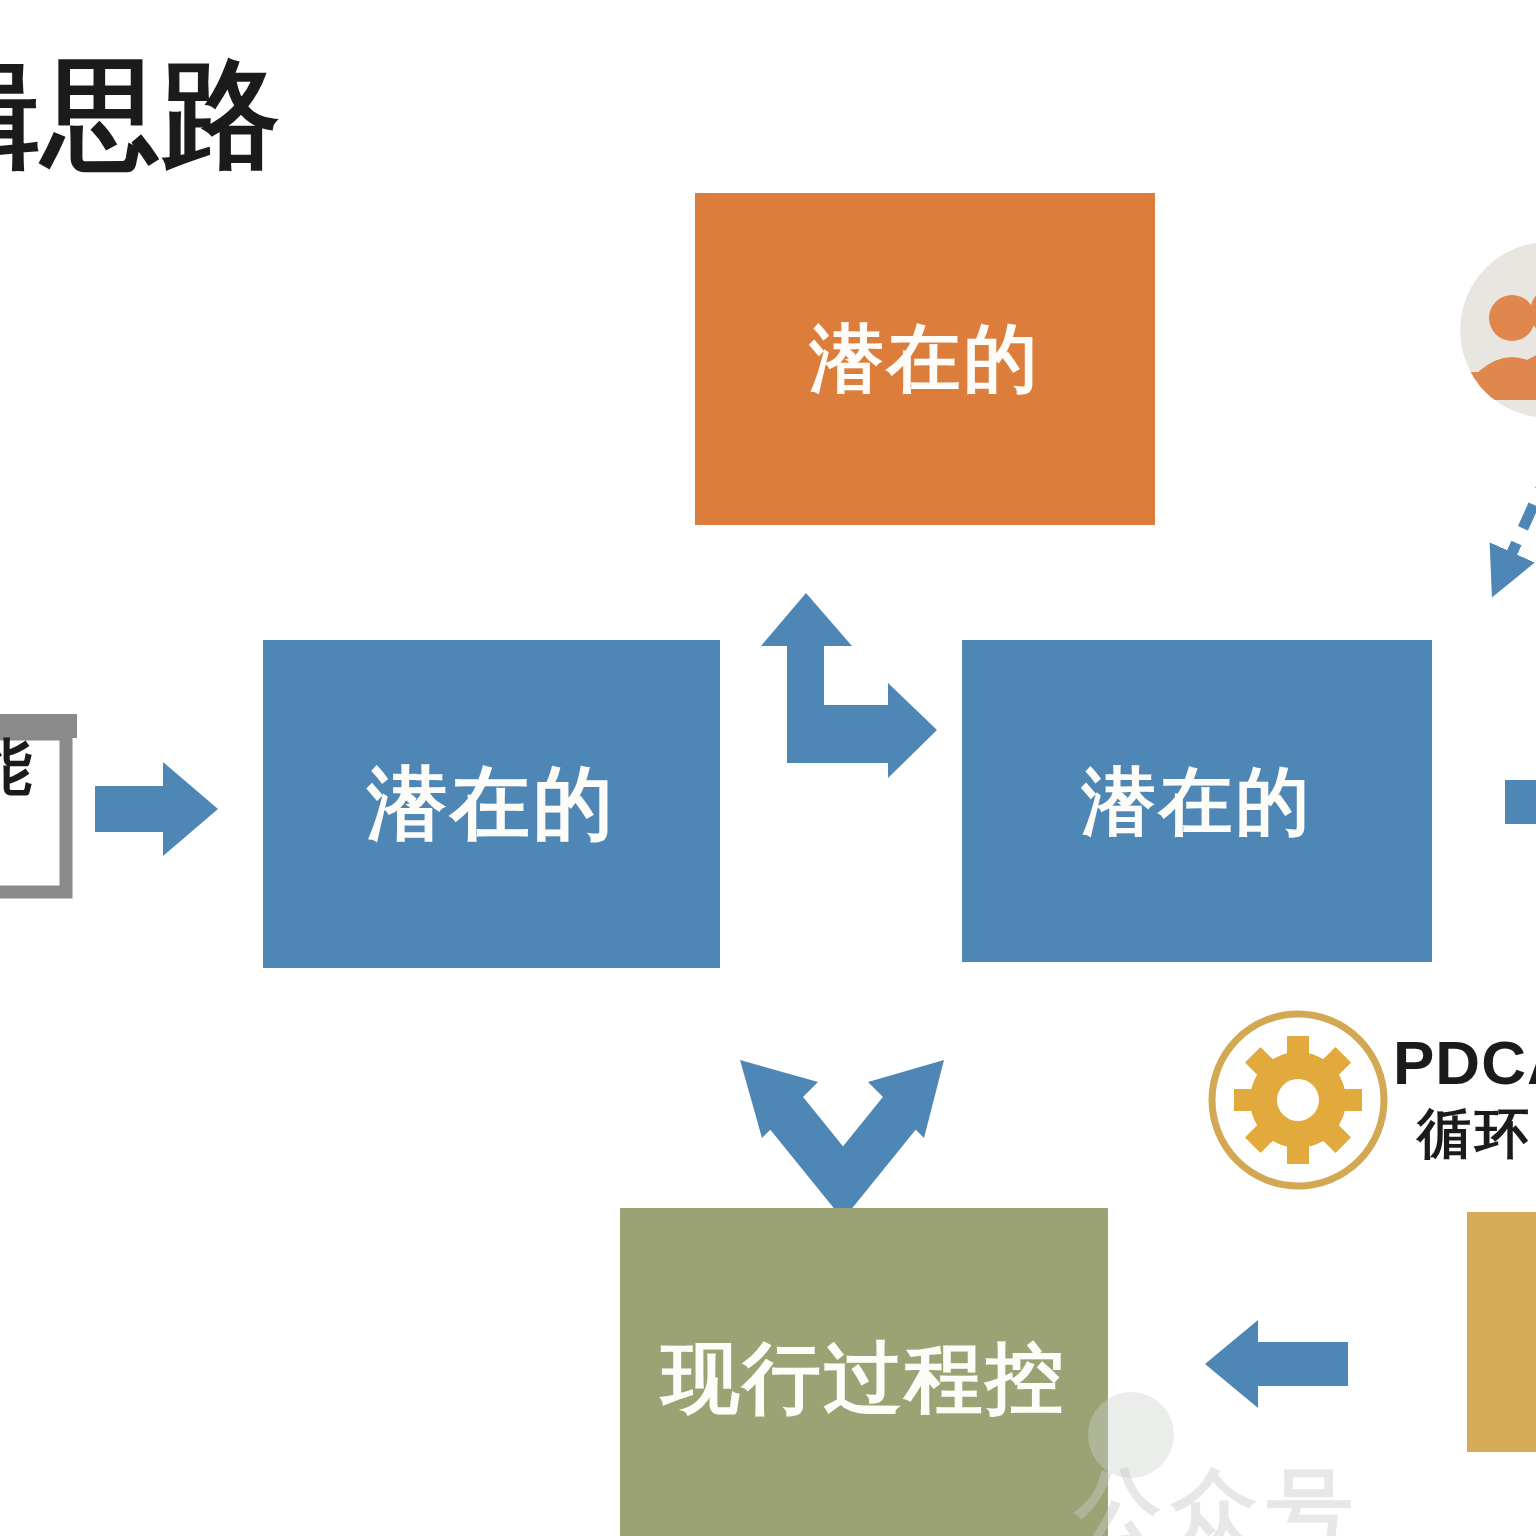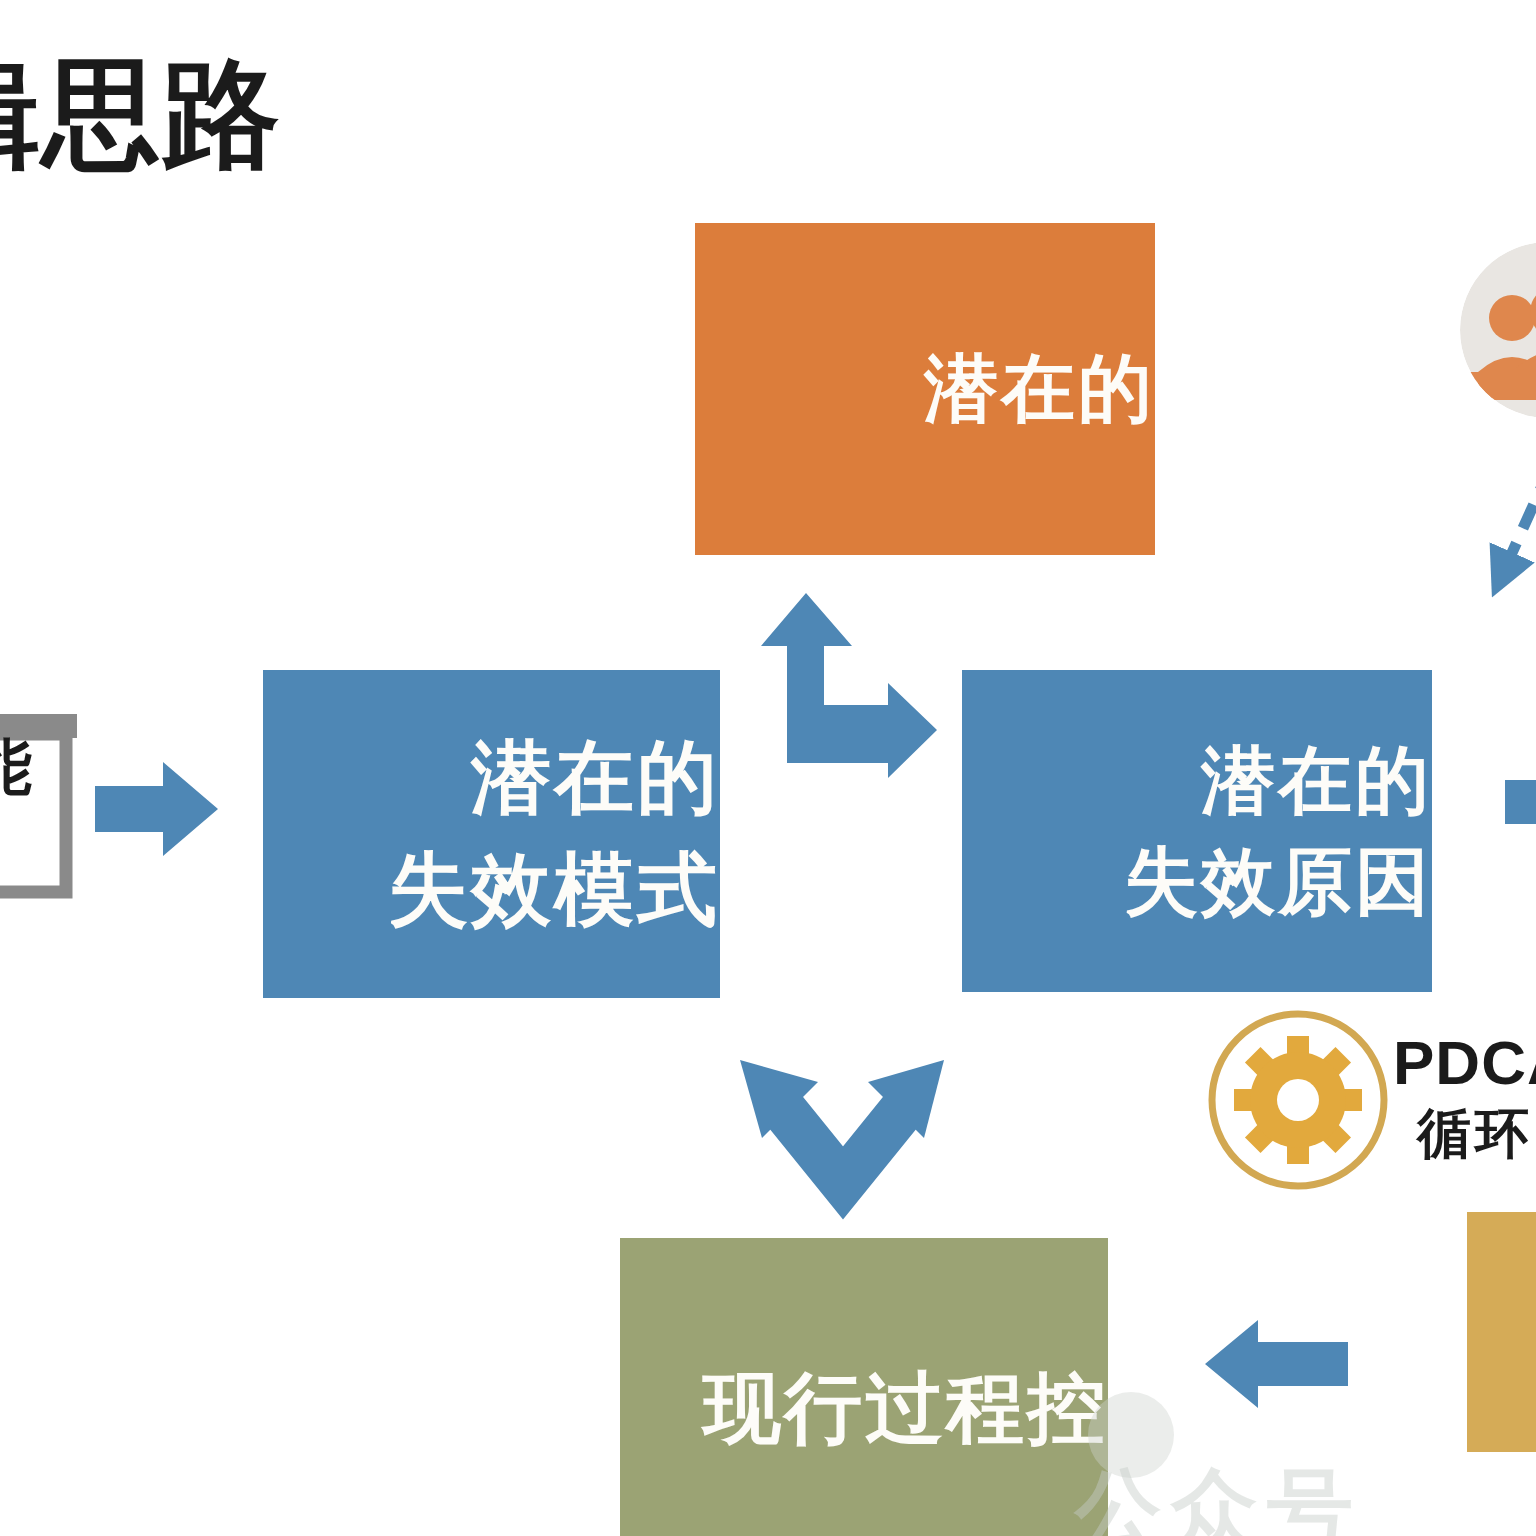--- a/index.html
+++ b/index.html
@@ -5,22 +5,22 @@
   html,body{margin:0;padding:0;background:#ffffff;}
   .canvas{
     position:relative;width:1536px;height:1536px;overflow:hidden;background:#ffffff;
     font-family:"Liberation Sans","DejaVu Sans",sans-serif;
   }
   .title{
     position:absolute;left:-78px;top:36px;
     font-size:118px;font-weight:900;color:#1b1b1b;letter-spacing:2px;white-space:nowrap;
   }
   .node{
-    position:absolute;display:flex;flex-direction:column;justify-content:center;align-items:flex-end;
-    color:#fdfcf8;font-weight:900;text-align:center;margin-top:30px;
+    position:absolute;display:flex;flex-direction:column;justify-content:center;align-items:center;
+    color:#fdfcf8;font-weight:900;text-align:center;
   }
   .node .ln{display:block;}
   .orange{left:695px;top:193px;width:460px;height:332px;background:#dc7d3b;font-size:74px;line-height:104px;letter-spacing:3px;}
   .blue-left{left:263px;top:640px;width:457px;height:328px;background:#4e87b5;font-size:80px;line-height:112px;letter-spacing:3px;}
   .blue-right{left:962px;top:640px;width:470px;height:322px;background:#4e87b5;font-size:74px;line-height:101px;letter-spacing:3px;}
   .green{left:620px;top:1208px;width:488px;height:340px;background:#9ba374;font-size:78px;line-height:108px;letter-spacing:3px;}
   .gold-box{position:absolute;left:1467px;top:1212px;width:80px;height:240px;background:#d5ab57;}
   .func-label{
     position:absolute;left:-30px;top:736px;font-size:62px;font-weight:900;color:#1b1b1b;line-height:62px;
   }
@@ -124,26 +124,24 @@
   </svg>
 
   <div class="func-label">能</div>
 
   <div class="node orange">
     <span class="ln">潜在的</span>
   </div>
 
   <div class="node blue-left">
     <span class="ln">潜在的</span>
-    <span class="ln">失效模式</span>
   </div>
 
   <div class="node blue-right">
     <span class="ln">潜在的</span>
-    <span class="ln">失效原因</span>
   </div>
 
   <div class="node green">
     <span class="ln">现行过程控</span>
   </div>
 
   <div class="gold-box"></div>
 
   <div class="pdca-text">
     <div class="pdca-main">PDCA</div>

